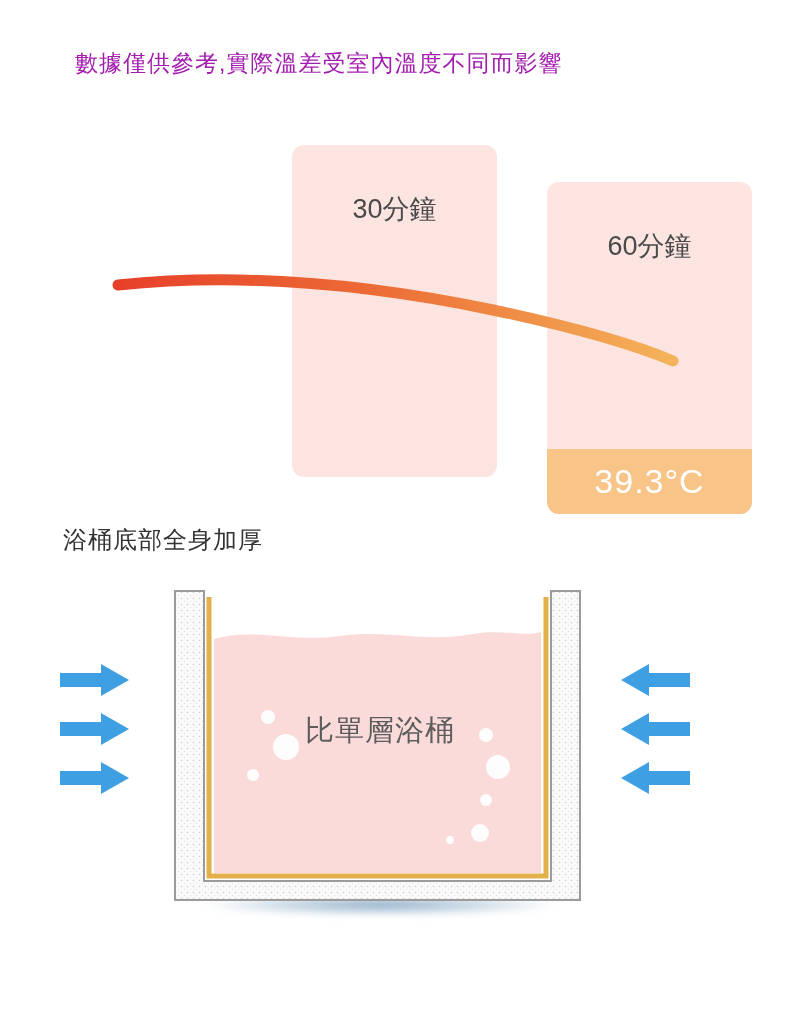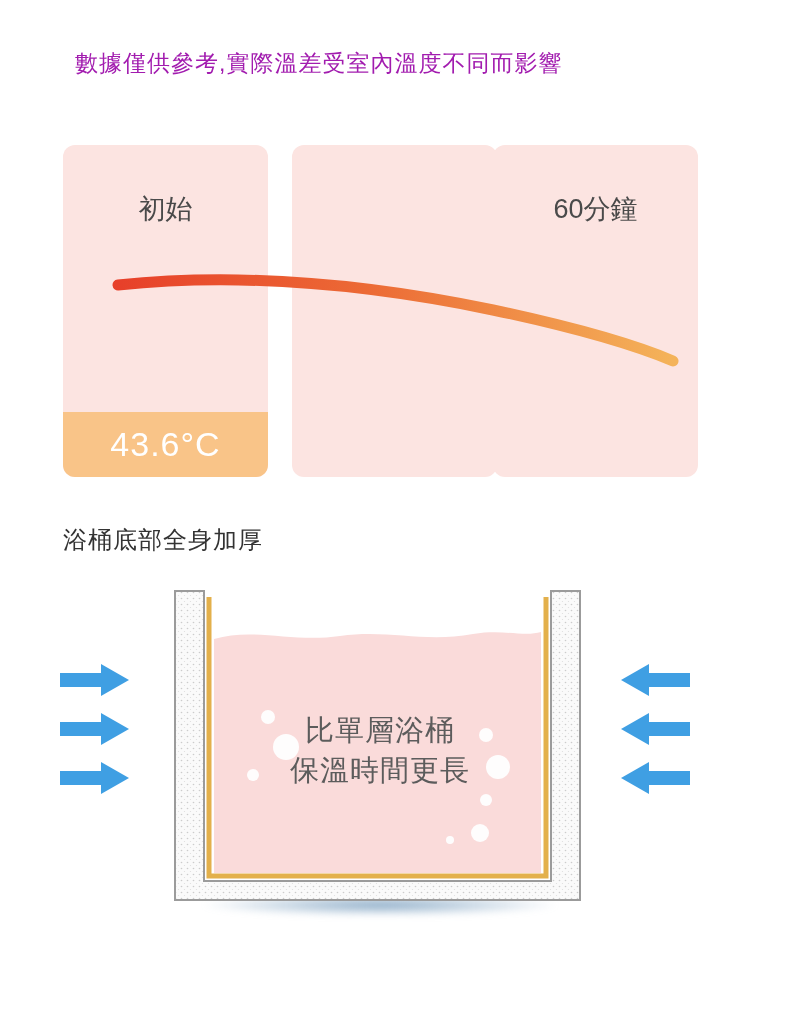--- a/index.html
+++ b/index.html
@@ -20,21 +20,21 @@
   }
   .card {
     position:absolute; top:0;
     width:205px; height:332px;
     border-radius:12px;
     background:#fce4e1;
     overflow:hidden;
   }
   .card.c1 { left:0; }
   .card.c2 { left:229px; }
-  .card.c3 { left:430px; }
+  .card.c3 { left:484px;margin-top:37px; }
   .card-label {
     margin-top:46px; text-align:center;
     font-size:27px; color:#4a4a4a;
   }
   .card-temp {
     position:absolute; left:0; right:0; bottom:0; height:65px;
     background:#f9c488;
     color:#ffffff; font-size:34px; letter-spacing:1px;
     display:flex; align-items:center; justify-content:center;
   }
@@ -74,28 +74,26 @@
   .aR1 { left:620px; top:662px; }
   .aR2 { left:620px; top:711px; }
   .aR3 { left:620px; top:760px; }
 </style>
 </head>
 <body>
 
 <div class="disclaimer">數據僅供參考,實際溫差受室內溫度不同而影響</div>
 
 <div class="cards">
-  <div class="card c1">
-    <div class="card-label">初始</div>
-    <div class="card-temp">43.6°C</div>
-  </div>
   <div class="card c2">
+    <div class="card-label">30分鐘</div>
   </div>
   <div class="card c3">
     <div class="card-label">60分鐘</div>
+    <div class="card-temp">39.3°C</div>
   </div>
 
   <svg class="curve-svg" viewBox="0 0 662 332">
     <defs>
       <linearGradient id="curveGrad" gradientUnits="userSpaceOnUse" x1="55" y1="0" x2="610" y2="0">
         <stop offset="0" stop-color="#e7402a"></stop>
         <stop offset="0.45" stop-color="#ec6a35"></stop>
         <stop offset="1" stop-color="#f4b35a"></stop>
       </linearGradient>
     </defs>
@@ -129,21 +127,20 @@
     <circle cx="318" cy="150" r="7"></circle>
     <circle cx="330" cy="182" r="12"></circle>
     <circle cx="318" cy="215" r="6"></circle>
     <circle cx="312" cy="248" r="9"></circle>
     <circle cx="282" cy="255" r="4"></circle>
   </g>
 </svg>
 
 <div class="bucket-text">
   <div>比單層浴桶</div>
-  <div>保溫時間更長</div>
 </div>
 
 <div class="arrow aL1">
   <svg width="70" height="36" viewBox="0 0 70 36">
       <polygon points="0,11 41,11 41,2 69,18 41,34 41,25 0,25" fill="#3f9fe3"></polygon>
     </svg>
 </div>
 <div class="arrow aL2">
   <svg width="70" height="36" viewBox="0 0 70 36">
       <polygon points="0,11 41,11 41,2 69,18 41,34 41,25 0,25" fill="#3f9fe3"></polygon>

